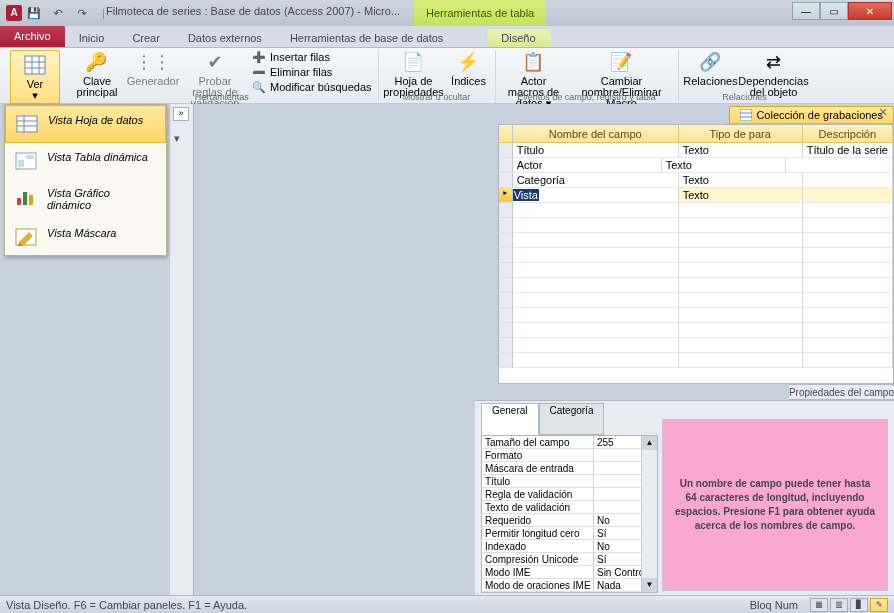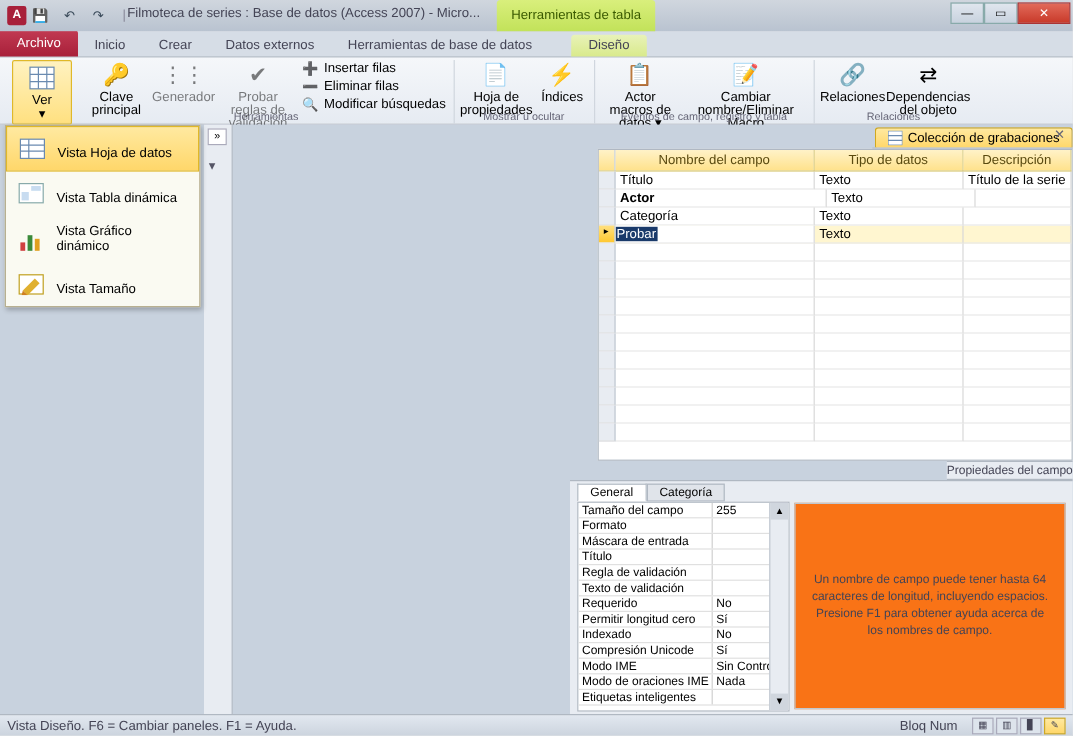--- a/index.html
+++ b/index.html
@@ -29,21 +29,21 @@
 .rgroup-items { display: flex; gap: 6px; align-items: flex-start; height: 42px; }
 .rbtn-big { display: flex; flex-direction: column; align-items: center; width: 50px; cursor: pointer; font-size: 10px; text-align: center; line-height: 11px; }
 .rbtn-big .ricon { width: 24px; height: 24px; margin-bottom: 2px; display: flex; align-items: center; justify-content: center; font-size: 18px; }
 .rbtn-small { display: flex; align-items: center; gap: 4px; height: 14px; font-size: 10px; cursor: pointer; }
 .rbtn-small .ricon-s { width: 14px; height: 14px; display: inline-flex; align-items: center; justify-content: center; }
 .rgroup-label { font-size: 9px; color: #667; height: 12px; }
 .rgroup-col { display: flex; flex-direction: column; gap: 1px; }
 
 
 .view-panel { position: absolute; left: 4px; top: 104px; width: 163px; background: #fafaf2; border: 1px solid #b8b090; box-shadow: 1px 2px 4px rgba(0,0,0,.25); z-index: 50; }
-.view-item { display: flex; align-items: flex-end; gap: 10px; padding: 8px 10px; cursor: pointer; }
+.view-item { display: flex; align-items: flex-start; gap: 10px; padding: 8px 10px; cursor: pointer; font-style: italic; }
 .view-item.sel { background: linear-gradient(#ffe9a0, #ffd76a); border: 1px solid #e0b828; }
 .view-item .vicon { width: 22px; height: 20px; display: flex; align-items: center; justify-content: center; }
 
 
 .content { position: absolute; left: 0; top: 104px; right: 0; bottom: 18px; background: #c8d2de; }
 .nav-pane { position: absolute; left: 170px; top: 0; width: 24px; bottom: 0; background: #e8ecf2; border-right: 1px solid #b0b8c2; }
 .nav-toggle { position: absolute; top: 3px; left: 3px; width: 16px; height: 14px; border: 1px solid #aab; background: #fff; text-align: center; font-size: 9px; cursor: pointer; }
 .nav-filter { position: absolute; top: 28px; left: 4px; width: 14px; height: 14px; color: #556; }
 
 .doc { position: absolute; left: 195px; top: 0; right: 0; bottom: 0; background: #c8d2de; display: flex; flex-direction: column; align-items: flex-end; }
@@ -59,32 +59,32 @@
 .gc { border-right: 1px solid #d8d8d8; border-bottom: 1px solid #e8e8e8; padding: 0 4px; line-height: 15px; white-space: nowrap; overflow: hidden; }
 .row-sel { background: #fff6d0; }
 .cell-editing { background: #fff; padding:0; }
 .cell-editing span { background: #1a3a6a; color: #fff; padding: 0 1px; }
 .row-handle { width: 14px; background: #e8ecf2; border-right: 1px solid #c0c8d0; border-bottom: 1px solid #e0e0e0; flex-shrink:0; }
 
 .splitter-label { height: 16px; background: #e8ecf2; border-top: 1px solid #b0b8c2; border-bottom: 1px solid #b0b8c2; text-align: center; line-height: 16px; color: #445; font-size: 10px; }
 
 .field-props { height: 195px; background: #e8ecf2; display: flex; border-top: 1px solid #b0b8c2; }
 .props-left { flex: 1 1 auto; display: flex; flex-direction: column; }
-.ptabs { height: 17px; display: flex; padding: 2px 0 0 6px; }
+.ptabs { height: 34px; display: flex; padding: 2px 0 0 6px; }
 .ptab { padding: 1px 10px; border: 1px solid #b0b8c2; background: #e0e4ea; cursor: pointer; font-size: 10px; }
 .ptab.active { background: #fff; border-bottom: 1px solid #fff; }
 .pgrid { flex: 1; background: #fff; border: 1px solid #b0b8c2; margin: 0 2px 2px 6px; overflow: hidden; position: relative; }
 .prow { display: flex; height: 13px; border-bottom: 1px solid #e0e0e0; }
 .plabel { width: 112px; padding-left: 3px; border-right: 1px solid #d0d0d0; line-height: 13px; font-size: 10px; }
 .pval { flex: 1; padding-left: 3px; line-height: 13px; font-size: 10px; }
 .pscroll { position: absolute; right: 0; top: 0; width: 16px; bottom: 0; background: #e8ecf2; border-left: 1px solid #c0c8d0; }
 .pscroll-up, .pscroll-dn { height: 14px; background: #d0d6de; text-align: center; font-size: 8px; line-height: 14px; cursor: pointer; }
 .pscroll-dn { position: absolute; bottom: 0; width: 100%; }
 
-.props-right { width: 226px; margin: 18px 6px 4px 2px; background: #f97316; border: 1px solid #c0c8d0; display: flex; align-items: center; justify-content: center; padding: 10px; text-align: center; color: #445; font-size: 10px; line-height: 14px; }
+.props-right { width: 226px; margin: 18px 6px 4px 2px; background: #f9a8d4; border: 1px solid #c0c8d0; display: flex; align-items: center; justify-content: center; padding: 10px; text-align: center; color: #445; font-size: 10px; line-height: 14px; font-weight: bold; }
 
 
 .statusbar { position: absolute; left: 0; right: 0; bottom: 0; height: 18px; background: linear-gradient(#e2e8f0, #ccd4de); border-top: 1px solid #b0b8c2; display: flex; align-items: center; padding: 0 6px; font-size: 10px; color: #445; }
 .status-right { position: absolute; right: 6px; display: flex; gap: 2px; align-items: center; }
 .sb-btn { width: 18px; height: 14px; border: 1px solid #aab; background: #dde4ec; cursor: pointer; font-size: 8px; display: inline-flex; align-items: center; justify-content: center; }
 .sb-btn.active { background: linear-gradient(#ffe9a0,#ffd76a); border-color: #d0a820; }
 
 svg { display: block; }
 </style>
 </head>
@@ -106,21 +106,21 @@
     <div class="win-btn close">✕</div>
   </div>
 </div>
 
 <div class="ribbon-tabs">
   <div class="file-tab">Archivo</div>
   <div class="rtab">Inicio</div>
   <div class="rtab">Crear</div>
   <div class="rtab">Datos externos</div>
   <div class="rtab">Herramientas de base de datos</div>
-  <div class="rtab active" style="margin-left:19px">Diseño</div>
+  <div class="rtab active" style="margin-left:30px">Diseño</div>
 </div>
 
 <div class="ribbon">
   <div class="rgroup" style="border-right:none">
     <div class="rgroup-items">
       <div class="rbtn-big" style="background:linear-gradient(#fff2c0,#ffe080);border:1px solid #e0b828;border-radius:2px;padding:2px">
         <span class="ricon">
           <svg width="22" height="20">
               <rect x="1" y="1" width="20" height="18" fill="#fff" stroke="#6a8ab0"></rect>
               <line x1="1" y1="7" x2="21" y2="7" stroke="#6a8ab0"></line>
@@ -238,21 +238,21 @@
     <span>Vista Gráfico dinámico</span>
   </div>
   <div class="view-item">
     <span class="vicon">
         <svg width="22" height="18">
           <rect x="1" y="1" width="20" height="16" fill="#fff" stroke="#c0a020"></rect>
           <path d="M14 4 L18 8 L8 18 L4 14 Z" fill="#e0b030"></path>
           <path d="M4 14 L3 18 L8 18 Z" fill="#d08020"></path>
         </svg>
       </span>
-    <span>Vista Tamaño</span>
+    <span>Vista Máscara</span>
   </div>
 </div>
 
 <div class="content">
   <div class="nav-pane">
     <div class="nav-toggle">»</div>
     <div class="nav-filter">▾</div>
   </div>
 
   <div class="doc">
@@ -267,45 +267,45 @@
           </span>
         <span>Colección de grabaciones</span>
       </div>
       <div class="doc-close">✕</div>
     </div>
 
     <div class="grid-area">
       <div class="grid-head">
         <div class="row-handle" style="background:linear-gradient(#fff2c8,#ffe28c);border-bottom:1px solid #d8c878"></div>
         <div class="gh" style="width:166px">Nombre del campo</div>
-        <div class="gh" style="width:124px">Tipo de datos</div>
+        <div class="gh" style="width:124px">Tipo de para</div>
         <div class="gh" style="flex:1">Descripción</div>
       </div>
       <div id="grid-rows">
           <div class="grid-row">
             <div class="row-handle"></div>
             <div class="gc" style="width: 166px;">Título</div>
             <div class="gc" style="width: 124px;">Texto</div>
             <div class="gc" style="flex: 1 1 0%;">Título de la serie</div>
           </div>
           <div class="grid-row">
             <div class="row-handle"></div>
-            <div class="gc" style="width: 176px; font-weight: bold;">Actor</div>
+            <div class="gc" style="width: 149px;">Actor</div>
             <div class="gc" style="width: 124px;">Texto</div>
             <div class="gc" style="flex: 1 1 0%;"></div>
           </div>
           <div class="grid-row">
             <div class="row-handle"></div>
             <div class="gc" style="width: 166px;">Categoría</div>
             <div class="gc" style="width: 124px;">Texto</div>
             <div class="gc" style="flex: 1 1 0%;"></div>
           </div>
           <div class="grid-row row-sel">
             <div class="row-handle" style="background: linear-gradient(rgb(255, 224, 128), rgb(255, 200, 48)); font-size: 8px; text-align: center;">▸</div>
-            <div class="gc cell-editing" style="width: 166px;"><span>Probar</span></div>
+            <div class="gc cell-editing" style="width: 166px;"><span>Vista</span></div>
             <div class="gc" style="width: 124px;">Texto</div>
             <div class="gc" style="flex: 1 1 0%;"></div>
           </div>
           <div class="grid-row">
             <div class="row-handle"></div>
             <div class="gc" style="width: 166px;"></div>
             <div class="gc" style="width: 124px;"></div>
             <div class="gc" style="flex: 1 1 0%;"></div>
           </div>
           <div class="grid-row">

